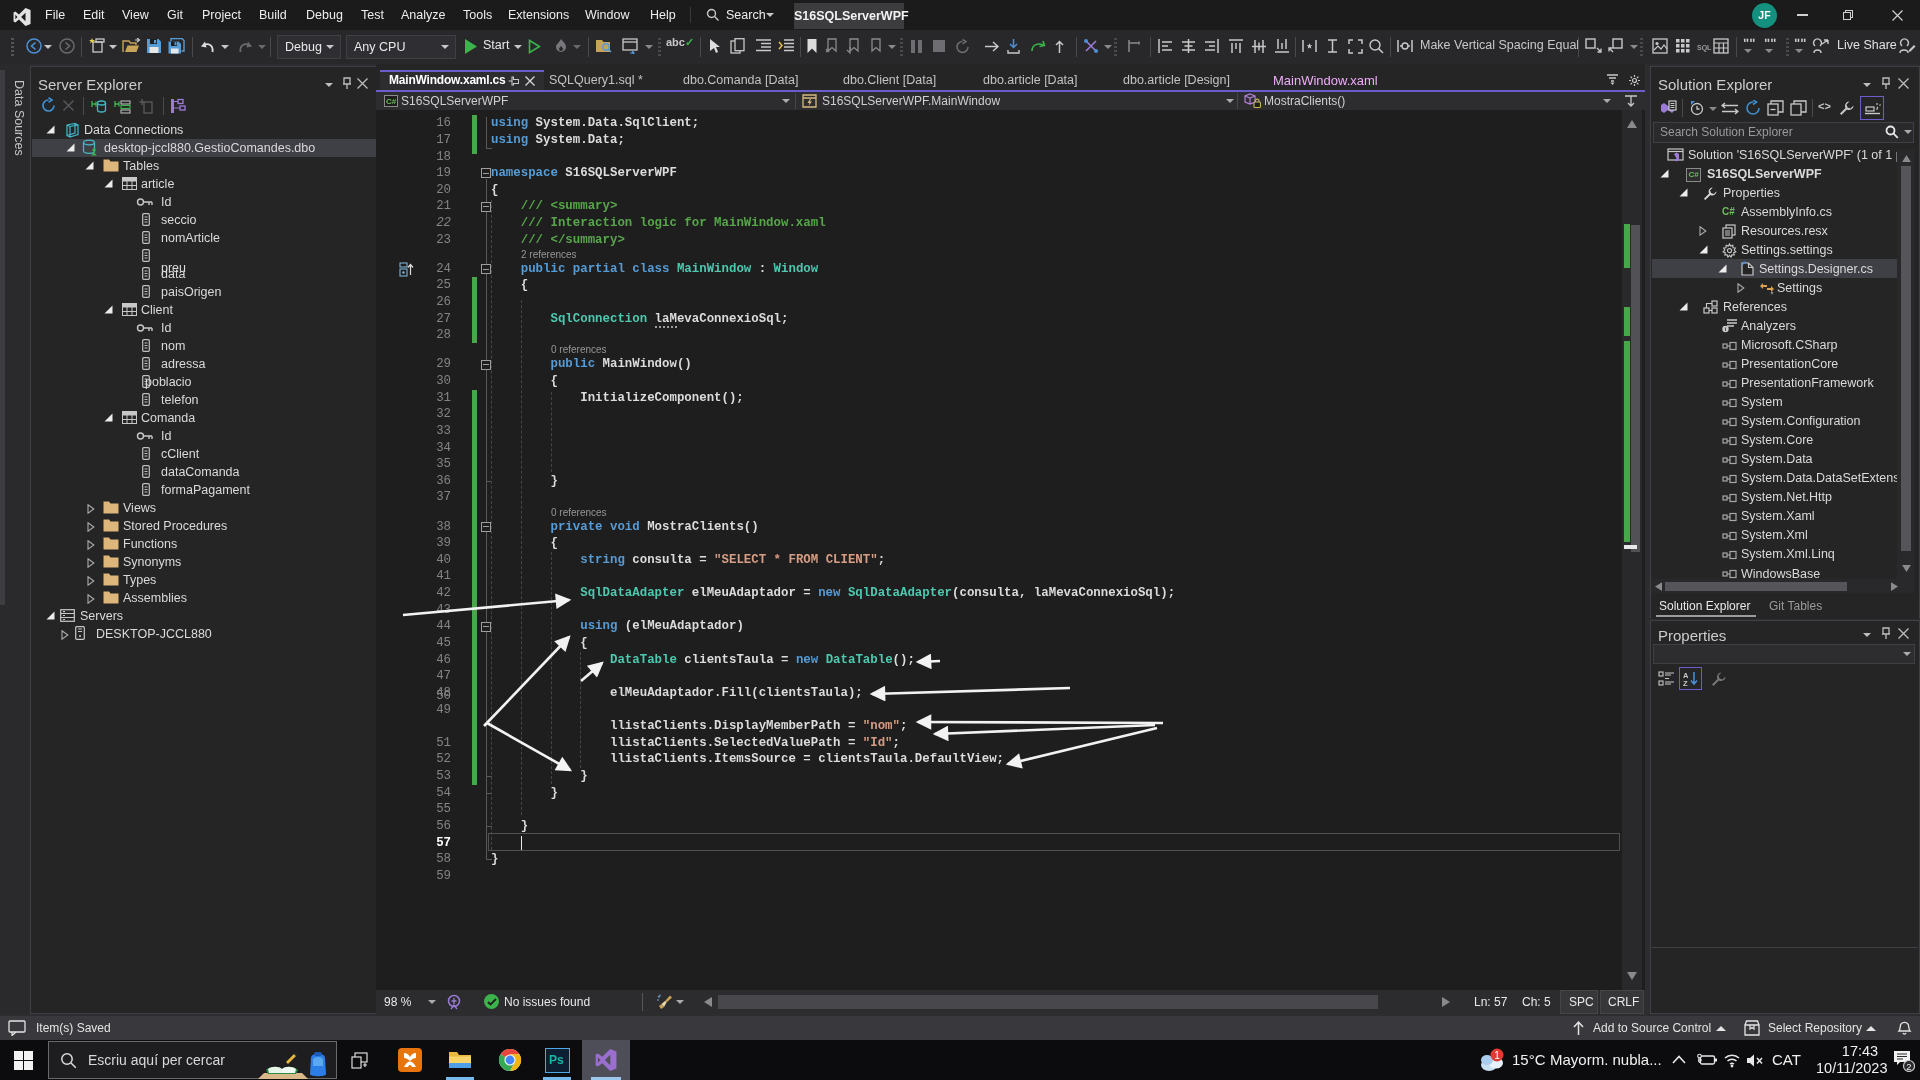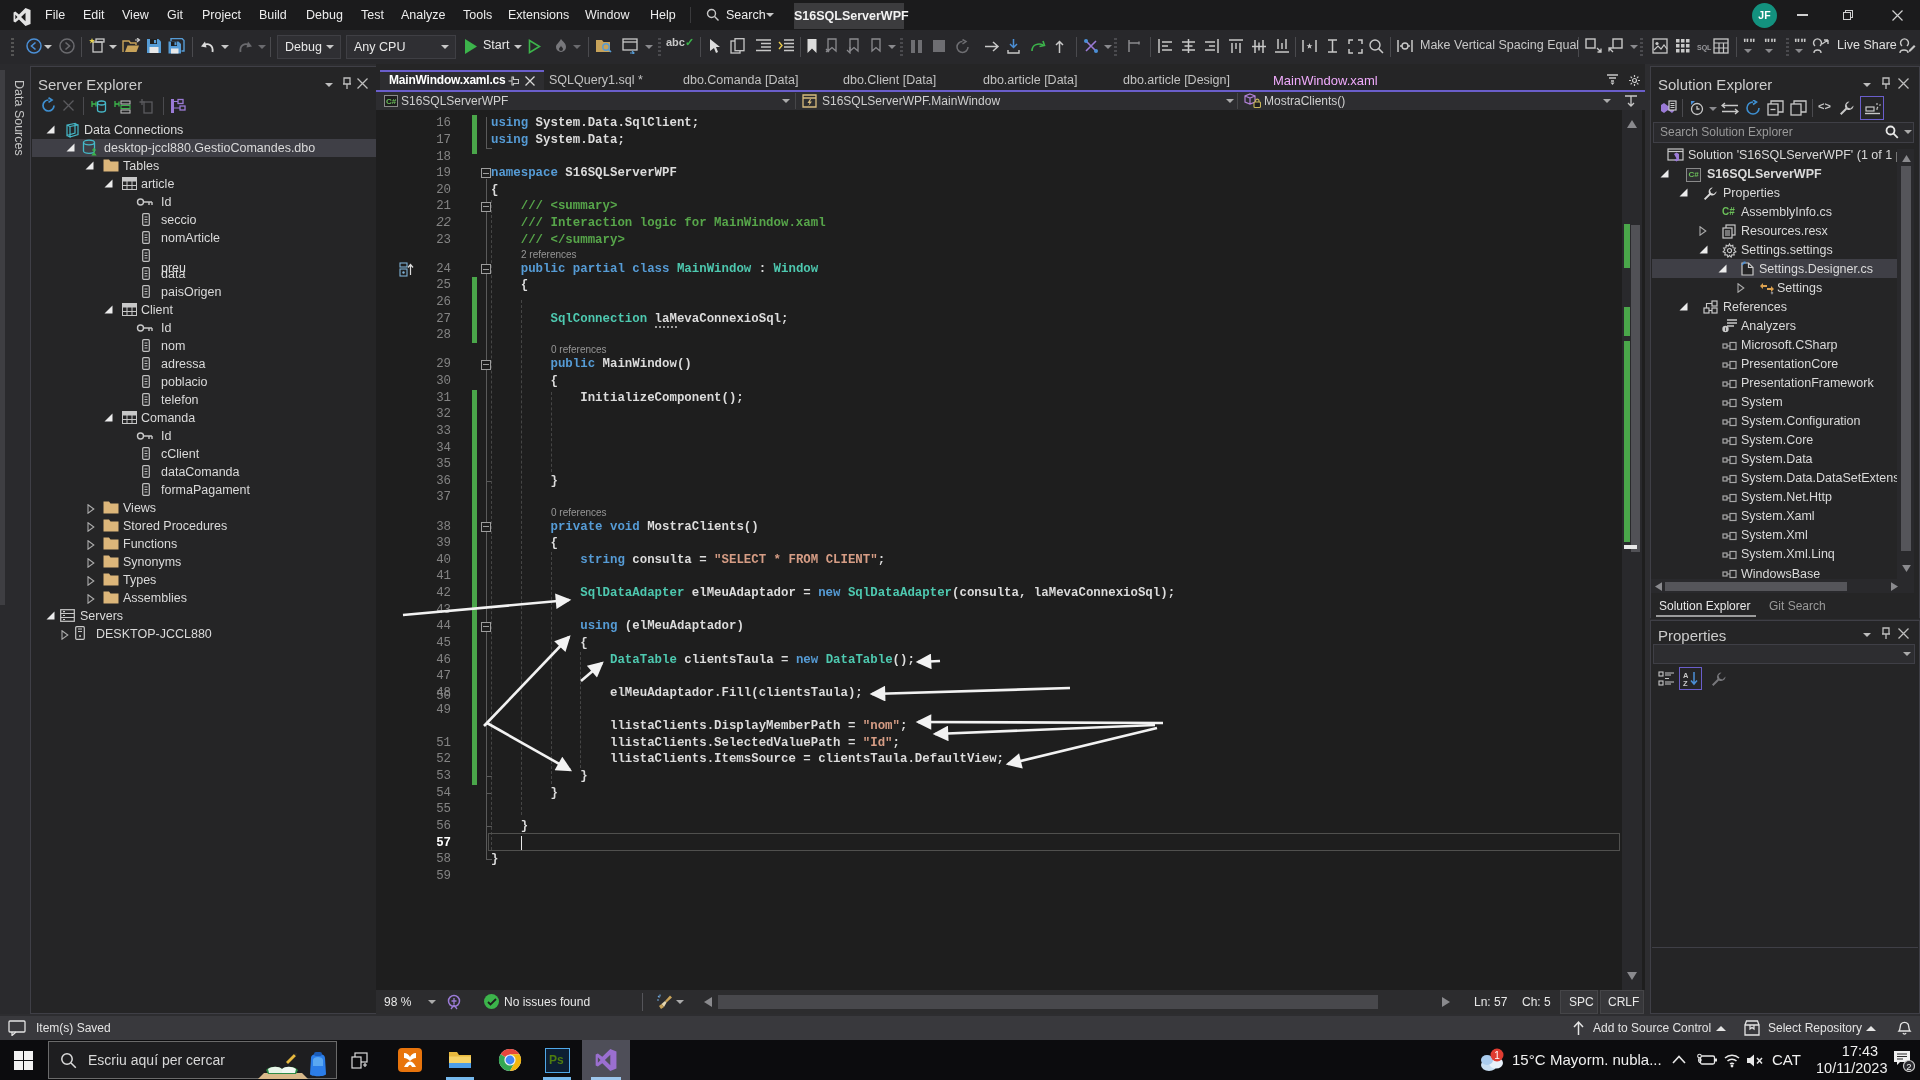--- a/index.html
+++ b/index.html
@@ -440,21 +440,21 @@
   <div class="trow" style="left:130px;top:270px">nom</div>
   <svg class="abs" style="left:111px;top:290px" width="8" height="13" viewBox="0 0 8 13">
       <rect x="0.7" y="0.7" width="6.6" height="11.6" rx="1" fill="none" stroke="#C0C0C0" stroke-width="1.2"></rect>
       <path d="M2.5 4 L5.5 4 M2.5 6.5 L5.5 6.5 M2.5 9 L5.5 9" stroke="#C0C0C0" stroke-width="1.1"></path>
     </svg>
   <div class="trow" style="left:130px;top:288px">adressa</div>
   <svg class="abs" style="left:111px;top:308px" width="8" height="13" viewBox="0 0 8 13">
       <rect x="0.7" y="0.7" width="6.6" height="11.6" rx="1" fill="none" stroke="#C0C0C0" stroke-width="1.2"></rect>
       <path d="M2.5 4 L5.5 4 M2.5 6.5 L5.5 6.5 M2.5 9 L5.5 9" stroke="#C0C0C0" stroke-width="1.1"></path>
     </svg>
-  <div class="trow" style="left:130px;top:306px">poblacio</div>
+  <div class="trow" style="left:114px;top:306px">poblacio</div>
   <svg class="abs" style="left:111px;top:326px" width="8" height="13" viewBox="0 0 8 13">
       <rect x="0.7" y="0.7" width="6.6" height="11.6" rx="1" fill="none" stroke="#C0C0C0" stroke-width="1.2"></rect>
       <path d="M2.5 4 L5.5 4 M2.5 6.5 L5.5 6.5 M2.5 9 L5.5 9" stroke="#C0C0C0" stroke-width="1.1"></path>
     </svg>
   <div class="trow" style="left:130px;top:324px">telefon</div>
 
   <svg class="abs" style="left:73px;top:346px" width="9" height="9" viewBox="0 0 9 9">
       <polygon points="8.5,0.5 8.5,8.5 0.5,8.5" fill="#ECECEC"></polygon>
     </svg>
   <svg class="abs" style="left:91px;top:344px" width="15" height="13" viewBox="0 0 15 13">
@@ -950,21 +950,21 @@
 <svg class="abs" style="left:4px;top:515px" width="7" height="9" viewBox="0 0 8 10">
       <path d="M8 0 L0 5 L8 10 Z" fill="#8A8A8E"></path>
     </svg>
 <div class="abs" style="left:14px;top:515px;width:182px;height:9px;background:#55555A"></div>
 <svg class="abs" style="left:240px;top:515px" width="7" height="9" viewBox="0 0 8 10">
       <path d="M0 0 L8 5 L0 10 Z" fill="#8A8A8E"></path>
     </svg>
 <div class="abs" style="left:0;top:526px;width:268px;height:26px;background:#252526"></div>
 <div class="txt" style="left:8px;top:532px;font-size:12px;color:#E8E8E8">Solution Explorer</div>
 <div class="abs" style="left:5px;top:548px;width:100px;height:2px;background:#9B9B9B"></div>
-<div class="txt" style="left:118px;top:532px;font-size:12px;color:#9A9A9A">Git Search</div>
+<div class="txt" style="left:118px;top:532px;font-size:12px;color:#9A9A9A">Git Tables</div>
 </div>
 <div id="properties" class="panel" style="left:1650px;top:620px;width:270px;height:394px">
 <div class="ptitle" style="left:7px;top:6px">Properties</div>
 <div class="caret" style="left:212px;top:12px;border-top-color:#BEBEBE"></div>
 <svg class="abs" style="left:229px;top:6px" width="12" height="13" viewBox="0 0 12 13">
       <path d="M3 1 L9 1 L9 7 L3 7 Z M2 7 L10 7 M6 7 L6 12" fill="none" stroke="#BEBEBE" stroke-width="1.3"></path>
     </svg>
 <svg class="abs" style="left:247px;top:7px" width="11" height="11" viewBox="0 0 11 11">
       <path d="M0.5 0.5 L10.5 10.5 M10.5 0.5 L0.5 10.5" stroke="#BEBEBE" stroke-width="1.3"></path>
     </svg>
@@ -1083,21 +1083,21 @@
   </svg>
   <svg class="abs" style="left:498px;top:8px" width="24" height="24" viewBox="0 0 24 24">
     <circle cx="12" cy="12" r="11" fill="#F2F2F2"></circle>
     <path d="M12 12 L2.6 6.2 A11 11 0 0 1 21.4 6.2 L12 6.2 Z" fill="#E8453C"></path>
     <path d="M12 12 L2.6 6.2 A11 11 0 0 0 12 23 L17 14 Z" fill="#34A853"></path>
     <path d="M12 12 L17 14 L12 23 A11 11 0 0 0 21.4 6.2 L12 6.2 Z" fill="#F2B50F"></path>
     <circle cx="12" cy="12" r="5.6" fill="#F2F2F2"></circle>
     <circle cx="12" cy="12" r="4.4" fill="#4285F4"></circle>
   </svg>
   <div class="abs" style="left:545px;top:8px;width:25px;height:25px;background:#0D1F33;border:1.5px solid #4FA8E8"></div>
-  <div class="txt" style="left:549px;top:13px;font-size:12px;font-weight:700;color:#4d7c0f">Ps</div>
+  <div class="txt" style="left:549px;top:13px;font-size:12px;font-weight:700;color:#14b8a6">Ps</div>
   <div class="abs" style="left:582px;top:0;width:48px;height:40px;background:#4E4E58"></div>
   <svg class="abs" style="left:595px;top:9px" width="22" height="22" viewBox="0 0 20 20">
     <path d="M13.9 0 L19.5 2.2 L19.5 17.8 L13.9 20 L6.6 12.9 L2.6 16 L0.6 15 L0.6 5 L2.6 4 L6.6 7.1 Z M2.6 7.6 L2.6 12.4 L5 10 Z M9 10 L13.9 14.7 L13.9 5.3 Z" fill="#9B6FD0" fill-rule="evenodd"></path>
   </svg>
   <div class="abs" style="left:446px;top:37px;width:28px;height:3px;background:#76B9ED"></div>
   <div class="abs" style="left:543px;top:37px;width:28px;height:3px;background:#76B9ED"></div>
   <div class="abs" style="left:591px;top:37px;width:30px;height:3px;background:#9DC6EC"></div>
   <svg class="abs" style="left:1478px;top:8px" width="28" height="26" viewBox="0 0 28 26">
     <ellipse cx="11" cy="17" rx="8" ry="6" fill="#C9DFF2"></ellipse>
     <ellipse cx="18" cy="15" rx="7" ry="5.5" fill="#E8F1FA"></ellipse>

